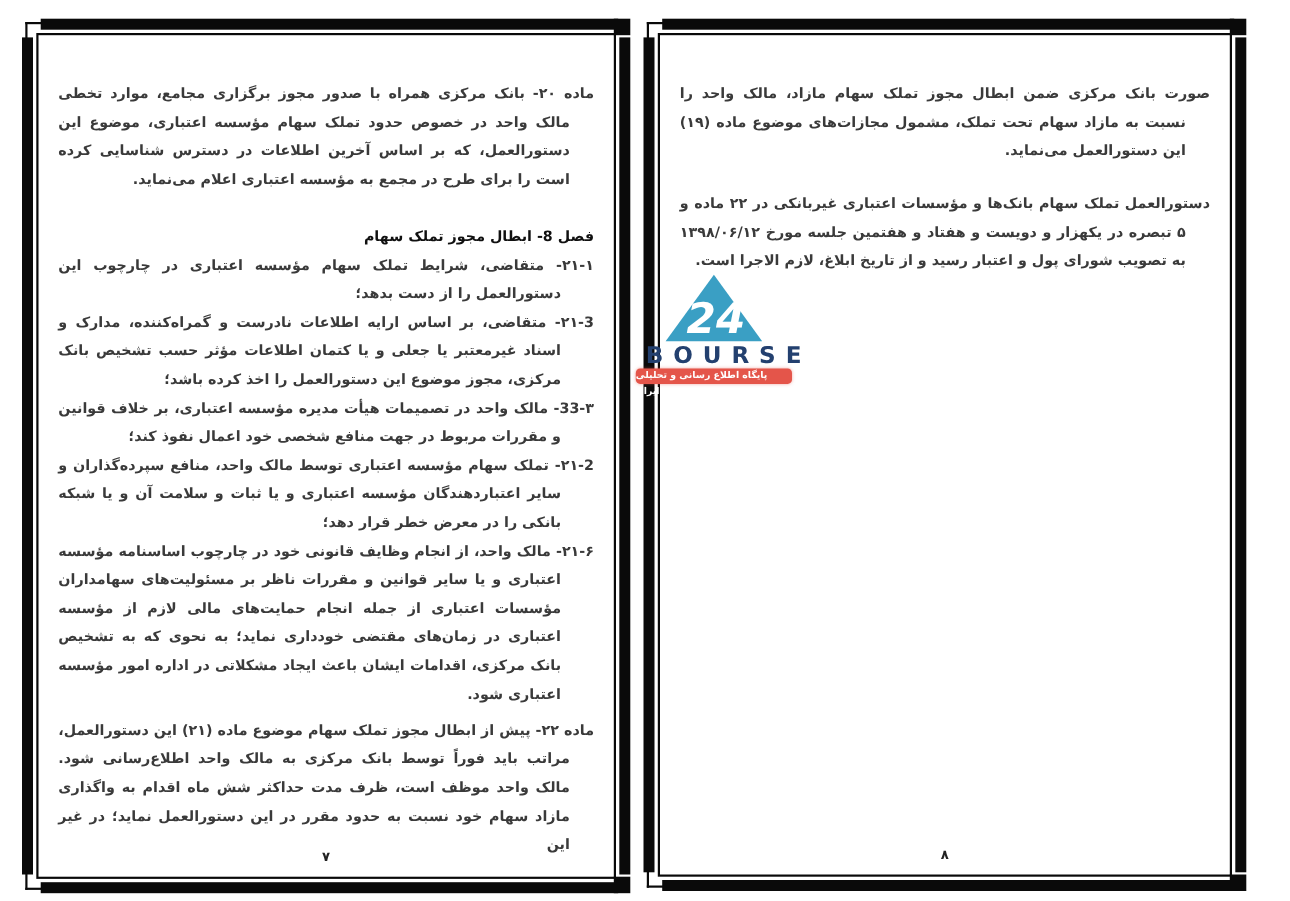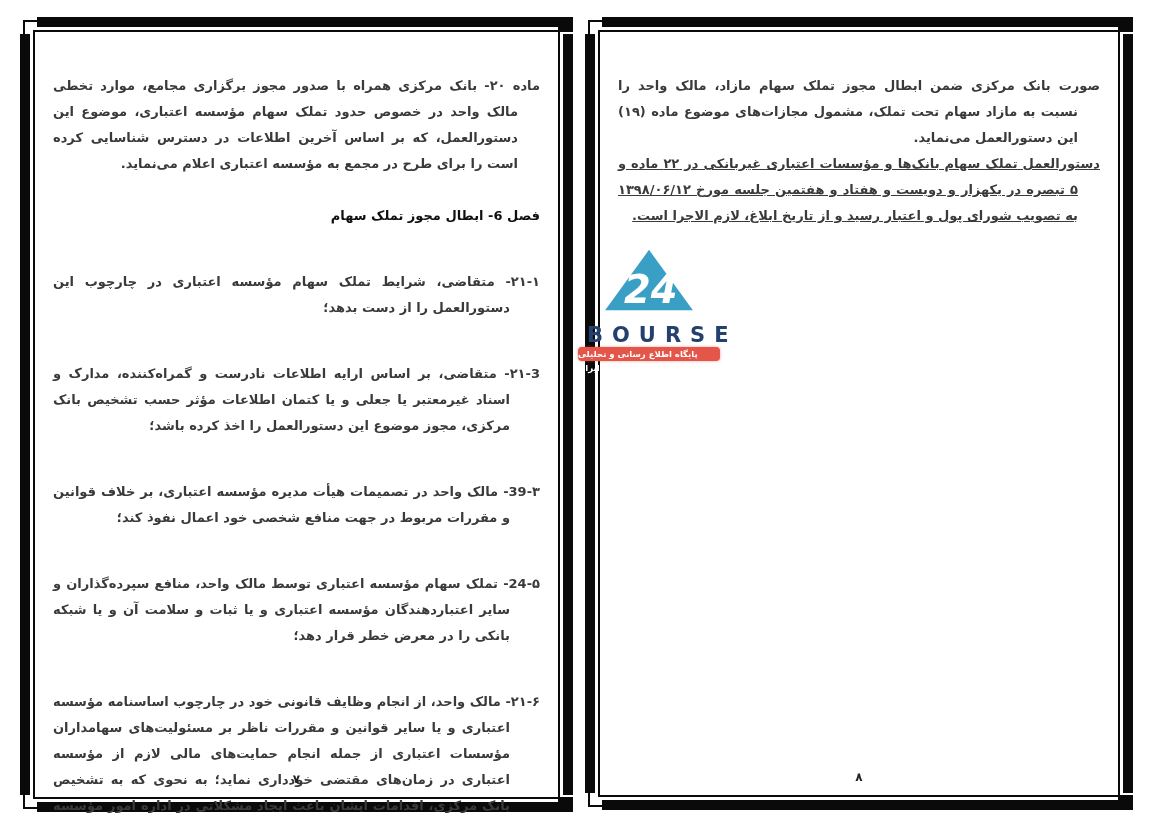--- a/index.html
+++ b/index.html
@@ -26,35 +26,35 @@
   .frame .step-tl{left:3px;top:3px;border-top:2px solid #0a0a0a;border-left:2px solid #0a0a0a;}
   .frame .step-bl{left:3px;bottom:3px;border-bottom:2px solid #0a0a0a;border-left:2px solid #0a0a0a;}
 
   .content{
     position:absolute;top:56px;left:33px;right:33px;bottom:60px;
     direction:rtl;text-align:justify;
     font-size:13px;line-height:26px;font-weight:700;color:#3a3a3a;
   }
   .para{margin:0;}
   .article{padding-right:22px;text-indent:-22px;}
-  .sub-item{padding-right:30px;text-indent:-30px;margin-top:40px;}
+  .sub-item{padding-right:30px;text-indent:-30px;}
   .chapter-heading{font-weight:700;color:#101010;margin-top:26px;padding-right:0;text-indent:0;text-align:right;}
   .gap-sm{margin-top:7px;}
-  .gap-md{text-decoration:underline;}
+  .gap-md{margin-top:22px;}
 
   .page-number{
     position:absolute;bottom:26px;left:0;right:0;text-align:center;
     font-size:12px;font-weight:700;color:#222;
   }
 
   
   .watermark{position:absolute;left:578px;top:248px;width:142px;text-align:left;}
   .watermark .tri{display:block;margin:0 auto;}
   .watermark .brand{
-    margin-top:13px;font-size:21px;font-weight:600;color:#23406f;
+    margin-top:1px;font-size:21px;font-weight:600;color:#23406f;
     letter-spacing:9px;padding-left:9px;line-height:20px;
   }
   .watermark .banner{
     margin-top:2px;height:14px;line-height:14px;border-radius:4px;
     background:#e4554a;color:#ffffff;font-size:8.5px;font-weight:700;direction:rtl;
     box-shadow:0 0 3px rgba(228,85,74,.55);
   }
 </style>
 </head>
 <body>
@@ -69,25 +69,25 @@
       <div class="bar bar-right"></div>
       <div class="sq sq-tr"></div>
       <div class="sq sq-br"></div>
       <div class="step step-tl"></div>
       <div class="step step-bl"></div>
       <div class="thin"></div>
     </div>
     <div class="content">
 
     <p class="para article">ماده ۲۰- بانک مرکزی همراه با صدور مجوز برگزاری مجامع، موارد تخطی مالک واحد در خصوص حدود تملک سهام مؤسسه اعتباری، موضوع این دستورالعمل، که بر اساس آخرین اطلاعات در دسترس شناسایی کرده است را برای طرح در مجمع به مؤسسه اعتباری اعلام می‌نماید.</p>
-        <p class="para chapter-heading">فصل 6- ابطال مجوز تملک سهام</p>
+        <p class="para chapter-heading">فصل 8- ابطال مجوز تملک سهام</p>
         <p class="para sub-item">۲۱-۱- متقاضی، شرایط تملک سهام مؤسسه اعتباری در چارچوب این دستورالعمل را از دست بدهد؛</p>
         <p class="para sub-item">۲۱-3- متقاضی، بر اساس ارایه اطلاعات نادرست و گمراه‌کننده، مدارک و اسناد غیرمعتبر یا جعلی و یا کتمان اطلاعات مؤثر حسب تشخیص بانک مرکزی، مجوز موضوع این دستورالعمل را اخذ کرده باشد؛</p>
-        <p class="para sub-item">39-۳- مالک واحد در تصمیمات هیأت مدیره مؤسسه اعتباری، بر خلاف قوانین و مقررات مربوط در جهت منافع شخصی خود اعمال نفوذ کند؛</p>
-        <p class="para sub-item">24-۵- تملک سهام مؤسسه اعتباری توسط مالک واحد، منافع سپرده‌گذاران و سایر اعتباردهندگان مؤسسه اعتباری و یا ثبات و سلامت آن و یا شبکه بانکی را در معرض خطر قرار دهد؛</p>
+        <p class="para sub-item">33-۳- مالک واحد در تصمیمات هیأت مدیره مؤسسه اعتباری، بر خلاف قوانین و مقررات مربوط در جهت منافع شخصی خود اعمال نفوذ کند؛</p>
+        <p class="para sub-item">۲۱-2- تملک سهام مؤسسه اعتباری توسط مالک واحد، منافع سپرده‌گذاران و سایر اعتباردهندگان مؤسسه اعتباری و یا ثبات و سلامت آن و یا شبکه بانکی را در معرض خطر قرار دهد؛</p>
         <p class="para sub-item">۲۱-۶- مالک واحد، از انجام وظایف قانونی خود در چارچوب اساسنامه مؤسسه اعتباری و یا سایر قوانین و مقررات ناظر بر مسئولیت‌های سهامداران مؤسسات اعتباری از جمله انجام حمایت‌های مالی لازم از مؤسسه اعتباری در زمان‌های مقتضی خودداری نماید؛ به نحوی که به تشخیص بانک مرکزی، اقدامات ایشان باعث ایجاد مشکلاتی در اداره امور مؤسسه اعتباری شود.</p>
         <p class="para article gap-sm">ماده ۲۲- پیش از ابطال مجوز تملک سهام موضوع ماده (۲۱) این دستورالعمل، مراتب باید فوراً توسط بانک مرکزی به مالک واحد اطلاع‌رسانی شود. مالک واحد موظف است، ظرف مدت حداکثر شش ماه اقدام به واگذاری مازاد سهام خود نسبت به حدود مقرر در این دستورالعمل نماید؛ در غیر این</p>
       </div>
     <div class="page-number">۷</div>
   </section>
 
   <section class="page page-right">
     <div class="frame">
       <div class="bar bar-top"></div>
       <div class="bar bar-bottom"></div>

